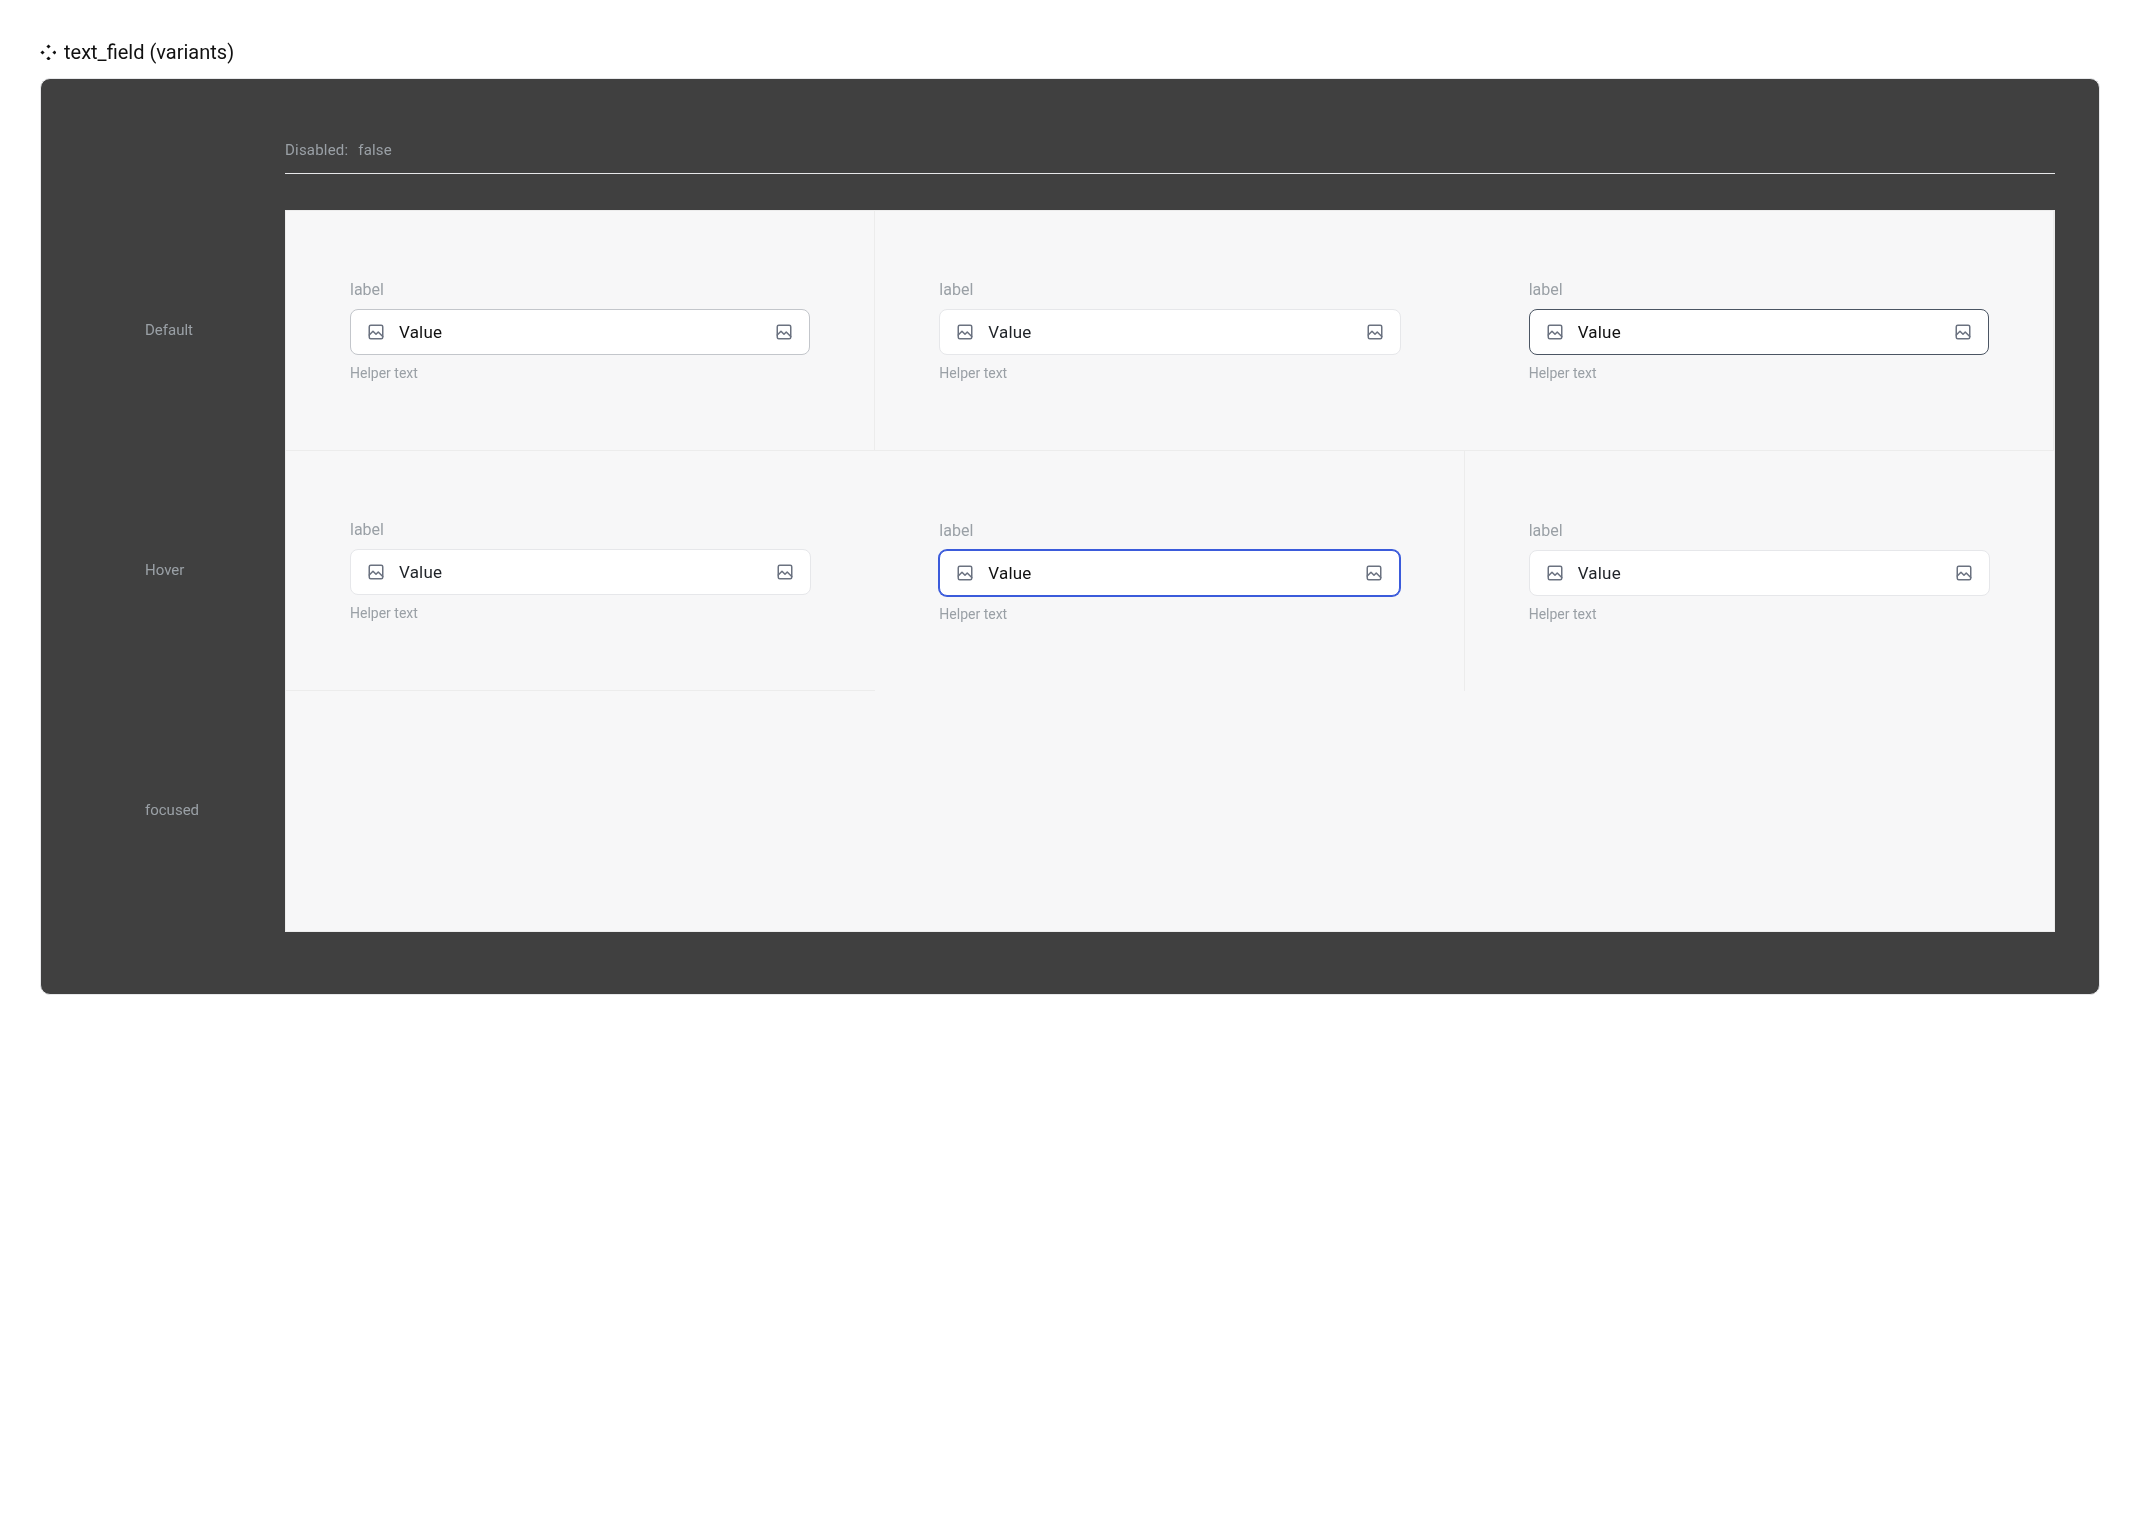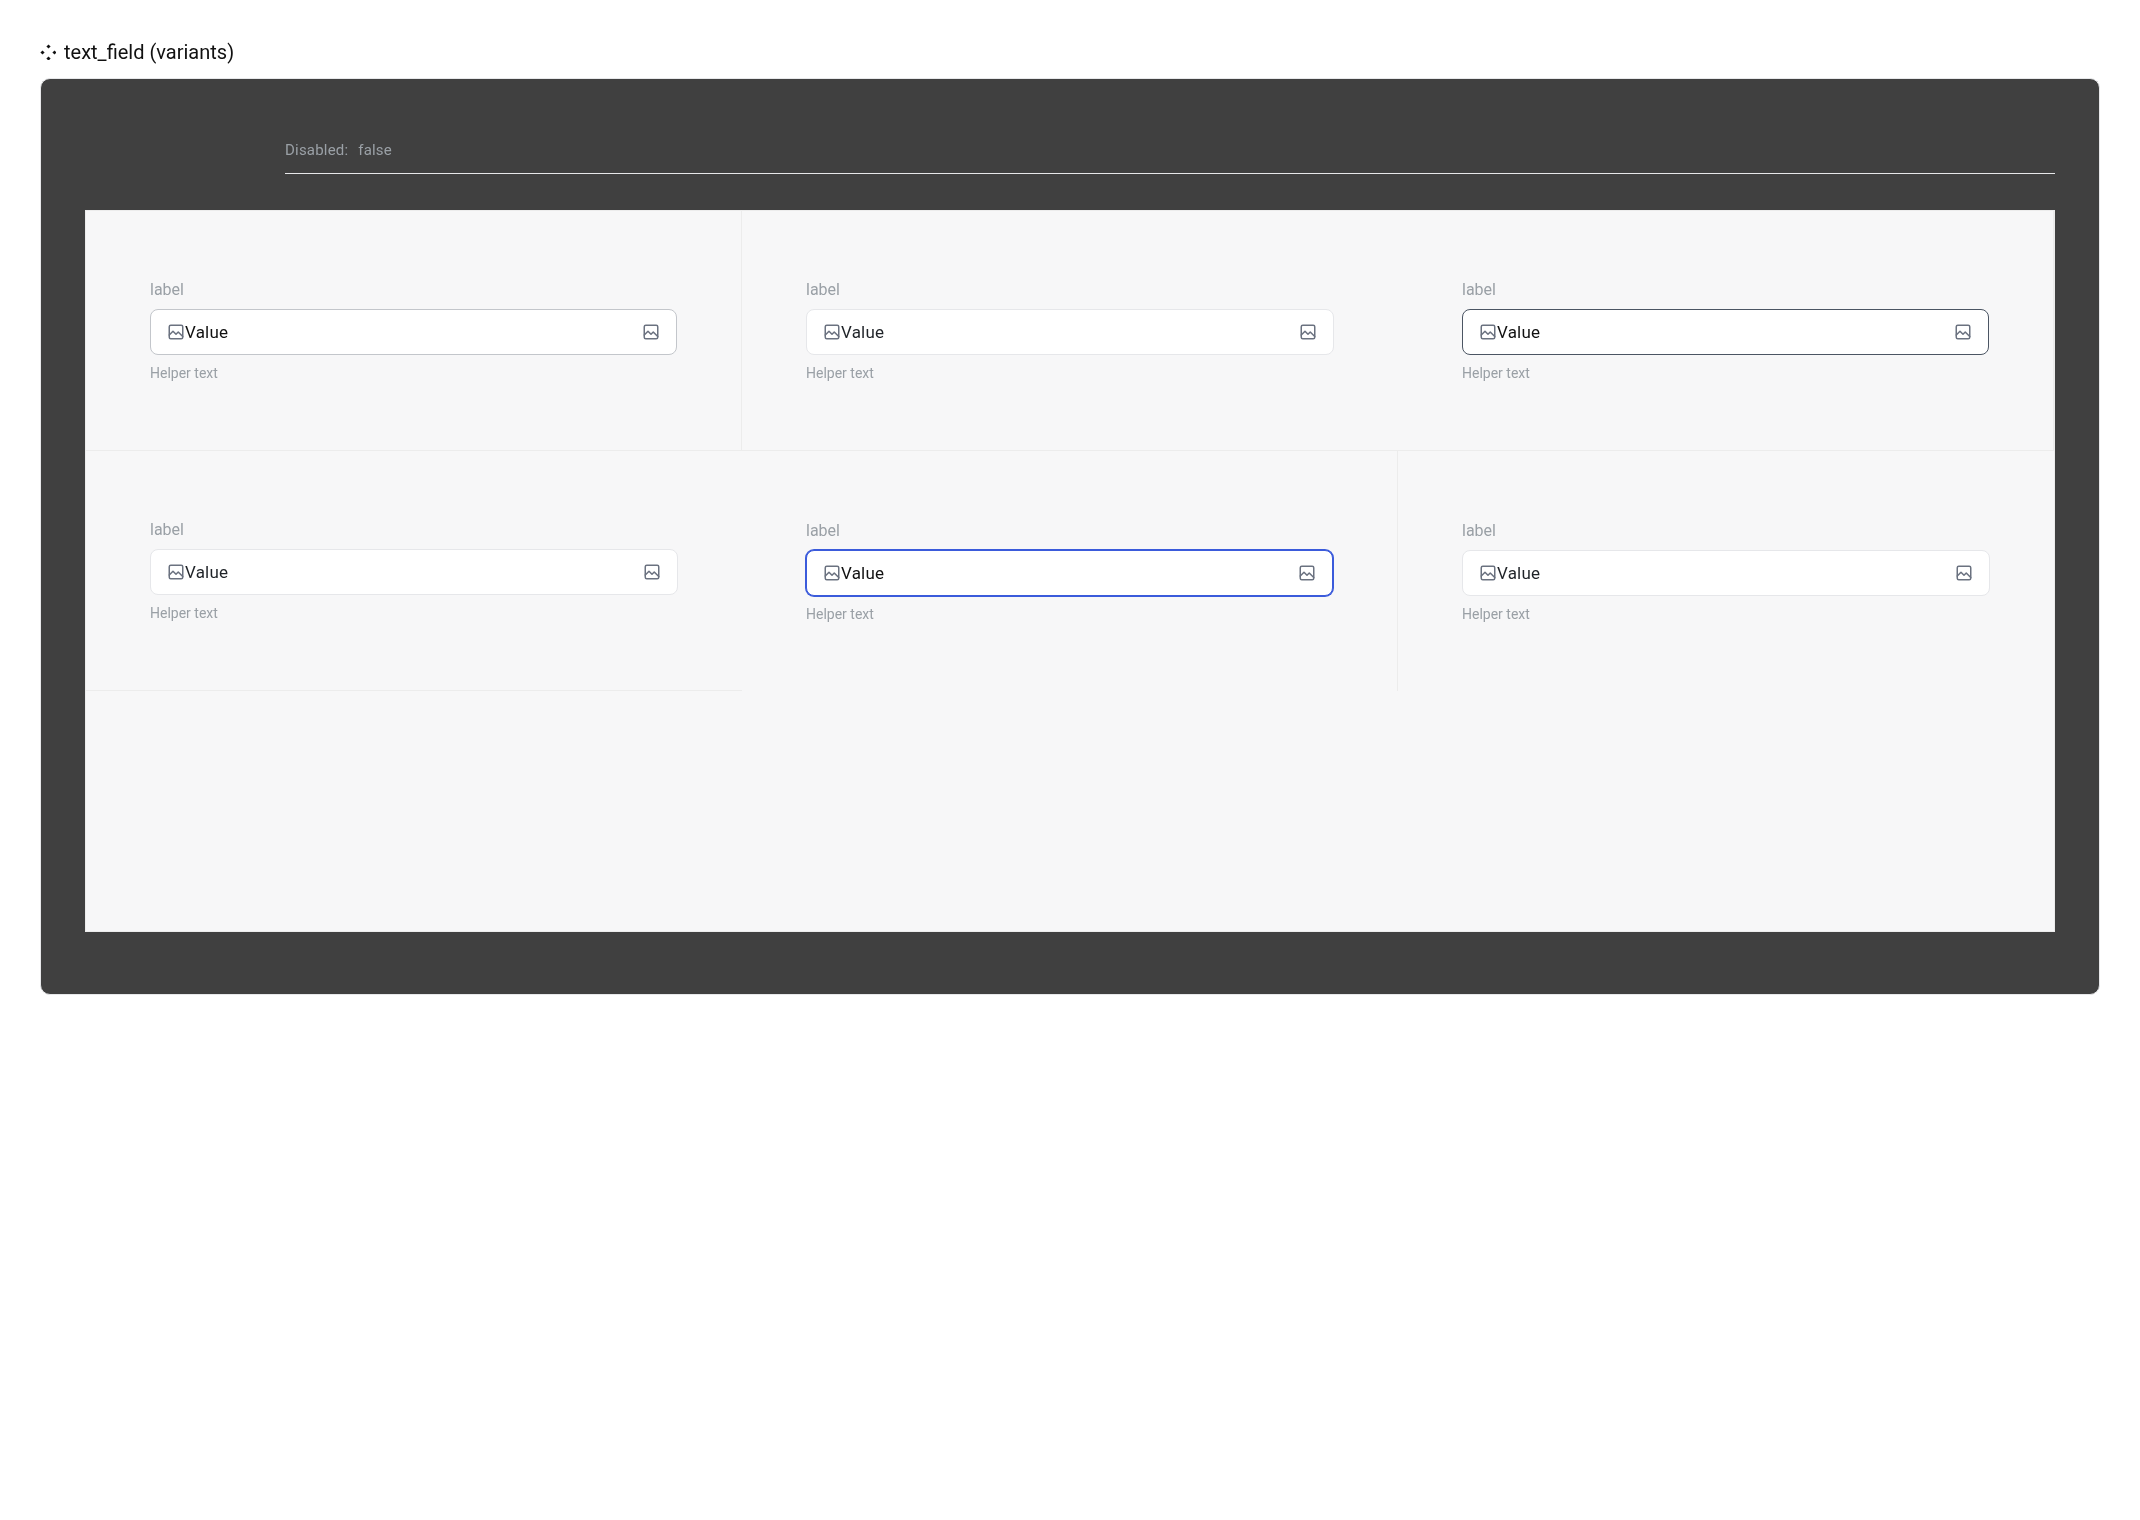--- a/index.html
+++ b/index.html
@@ -96,21 +96,21 @@
   }
 
   .text-input {
     display: flex;
     align-items: center;
     background: #ffffff;
     border: 1px solid #c3c6cb;
     border-radius: 8px;
     padding: 0 16px;
     height: 46px;
-    gap: 0;
+    gap: 14px;
   }
   .text-input.hover {
     border-color: #4b5563;
   }
   .text-input.focused {
     border-color: #3b5bdb;
     box-shadow: 0 0 0 1px #3b5bdb;
   }
   .text-input.disabled {
     border-color: #e6e7ea;
@@ -151,20 +151,31 @@
 
   <div class="col-headers">
     <div class="col-header">
       <span class="kv-key">Disabled</span>
       <span>false</span>
     </div>
   </div>
 
   <div class="variant-table">
 
+    <div class="row-headers">
+      <div class="row-header">
+        <span>Default</span>
+      </div>
+      <div class="row-header">
+        <span>Hover</span>
+      </div>
+      <div class="row-header">
+        <span>focused</span>
+      </div>
+    </div>
 
     <div class="grid">
 
       <div class="cell">
         <div class="field-label">label</div>
         <div class="text-input">
           <span class="icon">
             <svg viewBox="0 0 24 24" fill="none" stroke="currentColor" stroke-width="2" stroke-linecap="round" stroke-linejoin="round">
                 <rect x="3" y="3" width="18" height="18" rx="2"></rect>
                 <path d="M3 16l5-5 4 4 3-3 6 6"></path>

